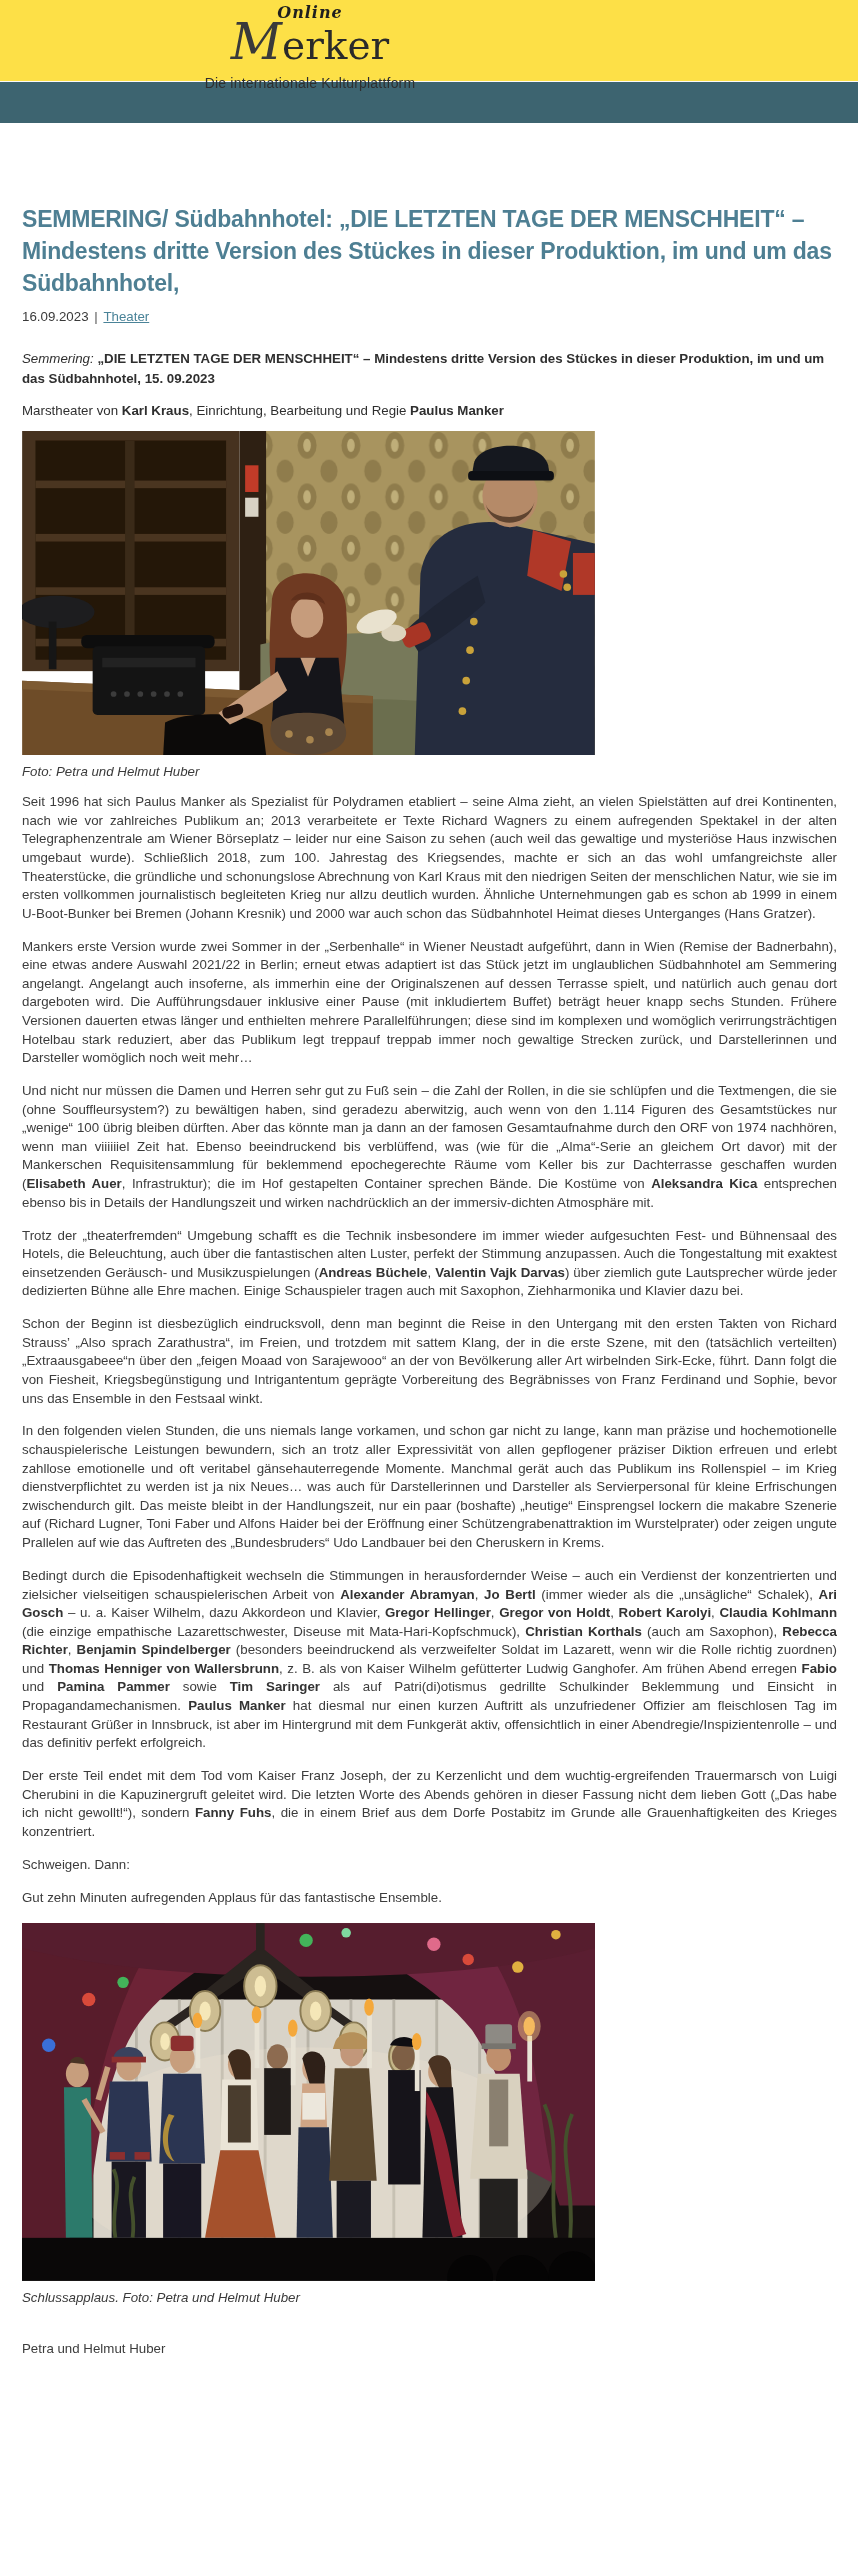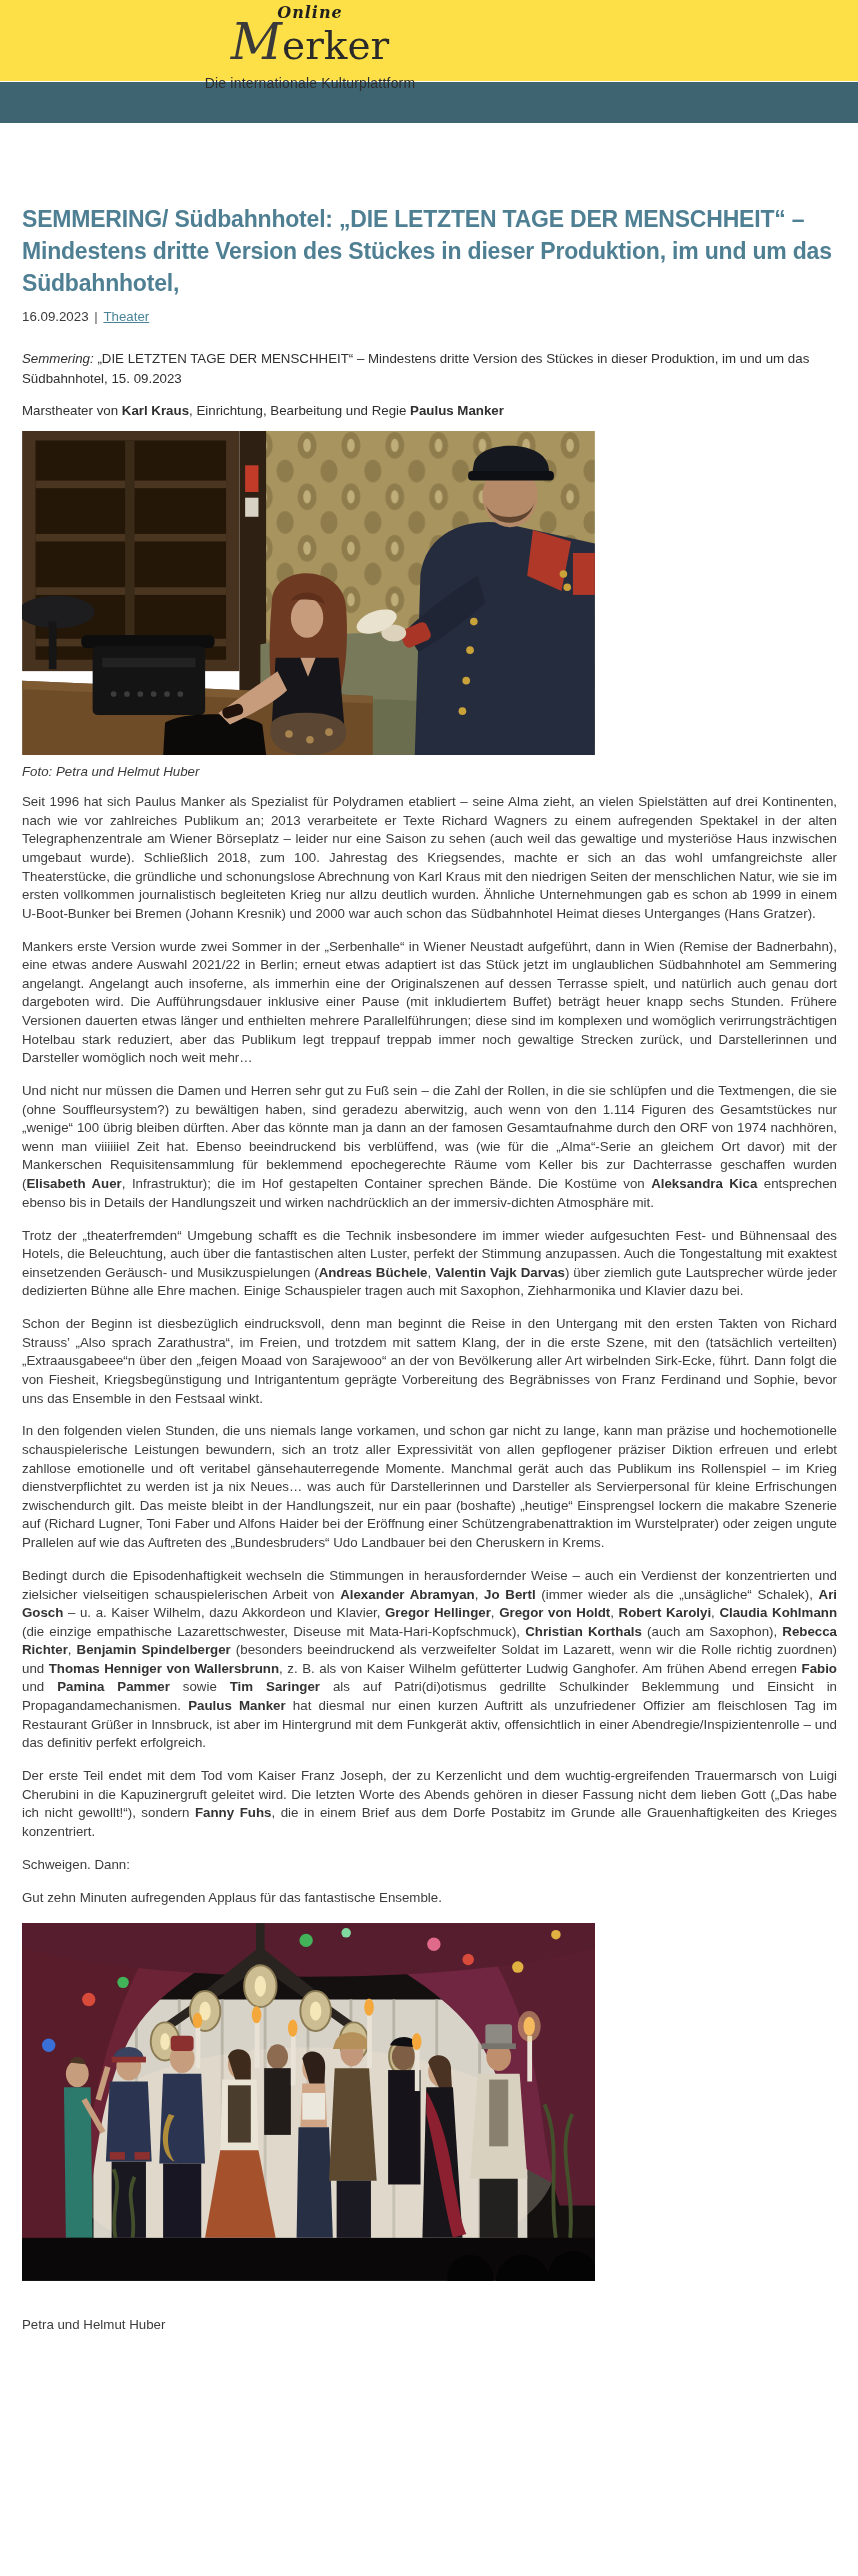--- a/index.html
+++ b/index.html
@@ -17,21 +17,21 @@
 
   
   .content{padding:80px 22px 0 22px;width:815px;}
   h1.page-title{margin:0;color:#4e7f93;font-size:23px;line-height:32px;font-weight:bold;letter-spacing:-0.2px;}
   .meta{margin-top:9.5px;font-size:13.3px;color:#3a3a3a;}
   .meta a{color:#4a8398;text-decoration:underline;cursor:pointer;text-align:center;}
   .meta .sep{margin:0 5.7px;color:#555;}
 
   .lede{margin-top:25px;font-size:13.3px;line-height:20px;color:#2f2f2f;}
   .lede .lede-prefix{font-style:italic;font-weight:normal;}
-  .lede .lede-bold{font-weight:normal;}
+  .lede .lede-bold{font-weight:bold;}
   .byline{margin-top:12.4px;font-size:13.3px;line-height:19px;color:#2f2f2f;}
 
   figure{margin:11.4px 0 0 0;padding:0;}
   figure svg{display:block;}
   figcaption{font-style:italic;font-size:13.3px;color:#3a3a3a;margin-top:8.6px;}
 
   p.body-par{font-size:13.3px;line-height:18.6px;text-align:justify;margin:14.3px 0 0 0;color:#3c3c3c;}
   p.body-par b{color:#333;}
 
   .closing-credit{margin-top:36px;margin-bottom:30.5px;font-size:13.3px;color:#3c3c3c;}
@@ -307,19 +307,20 @@
             <path d="M116,330 C120,300 108,288 118,266"></path>
         </g>
 
         <rect y="330" width="601" height="45" fill="#0a0808"></rect>
         <g fill="#050404">
           <circle cx="470" cy="372" r="24"></circle>
             <circle cx="525" cy="376" r="28"></circle>
             <circle cx="578" cy="370" r="26"></circle>
         </g>
       </svg>
+      <figcaption>Schlussapplaus. Foto: Petra und Helmut Huber</figcaption>
     </figure>
 
     <div class="closing-credit">Petra und Helmut Huber</div>
 
   </div>
 </div>
 
 
 </body></html>

